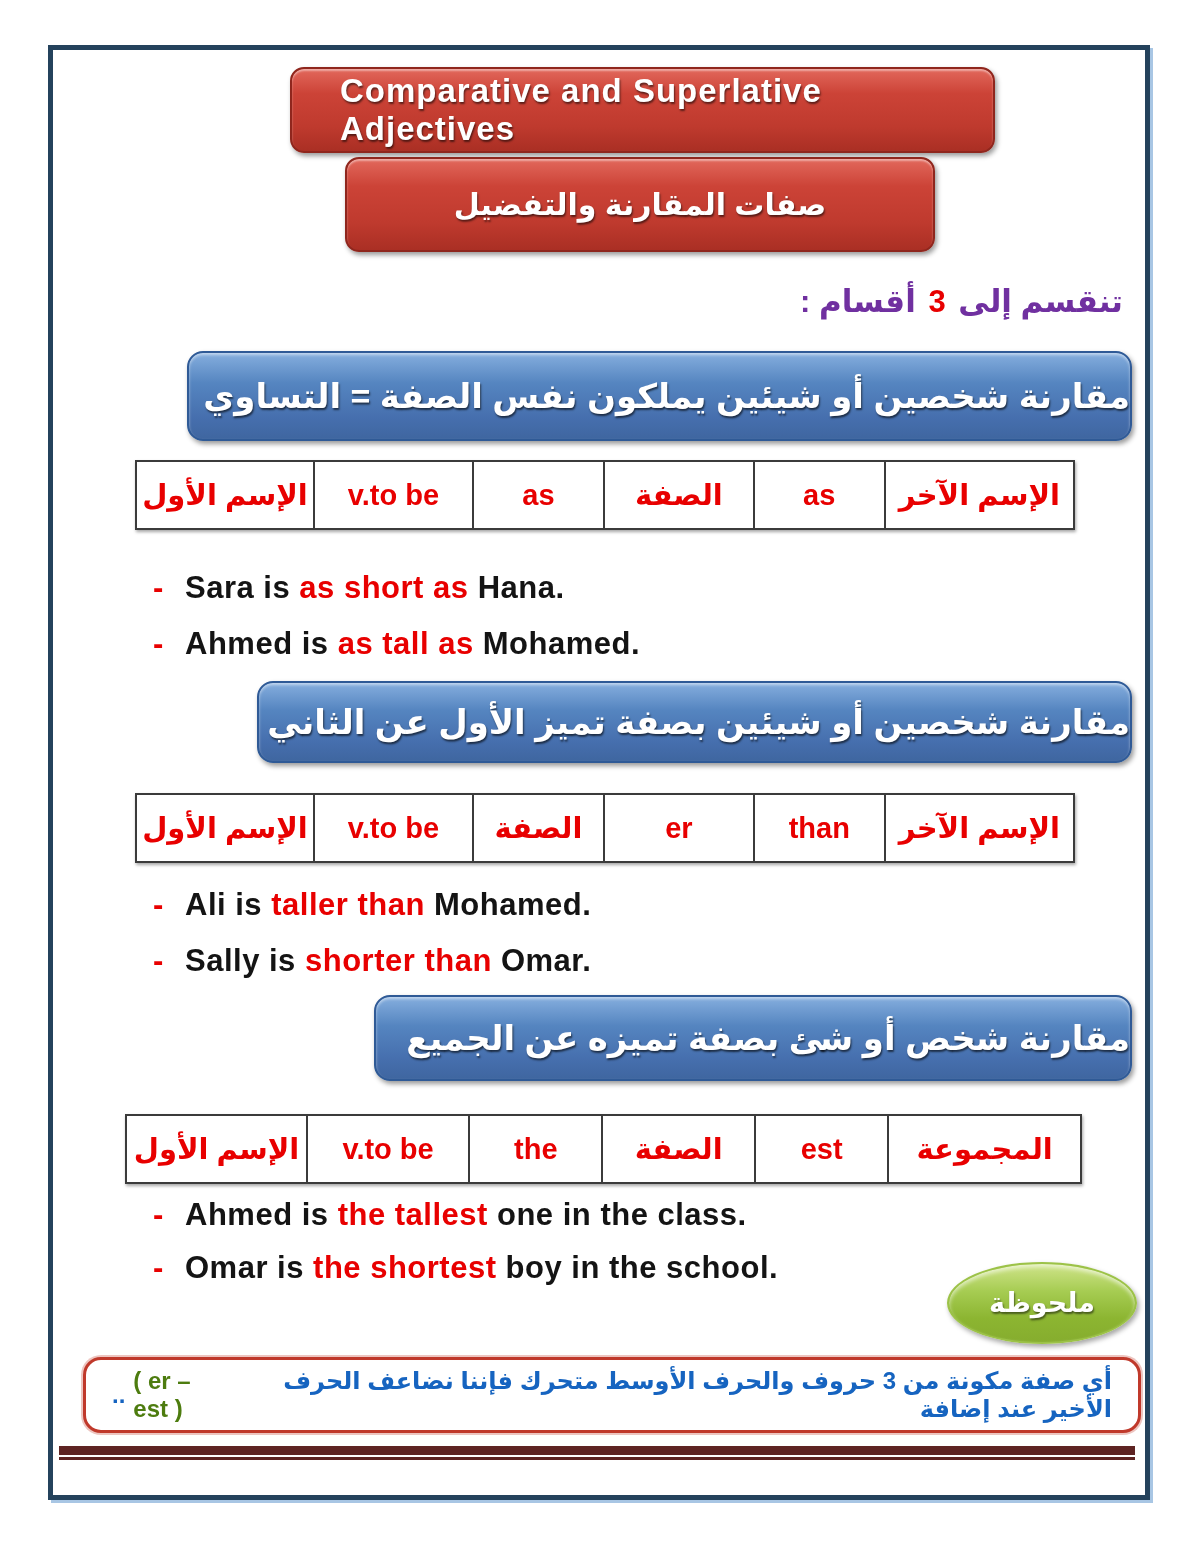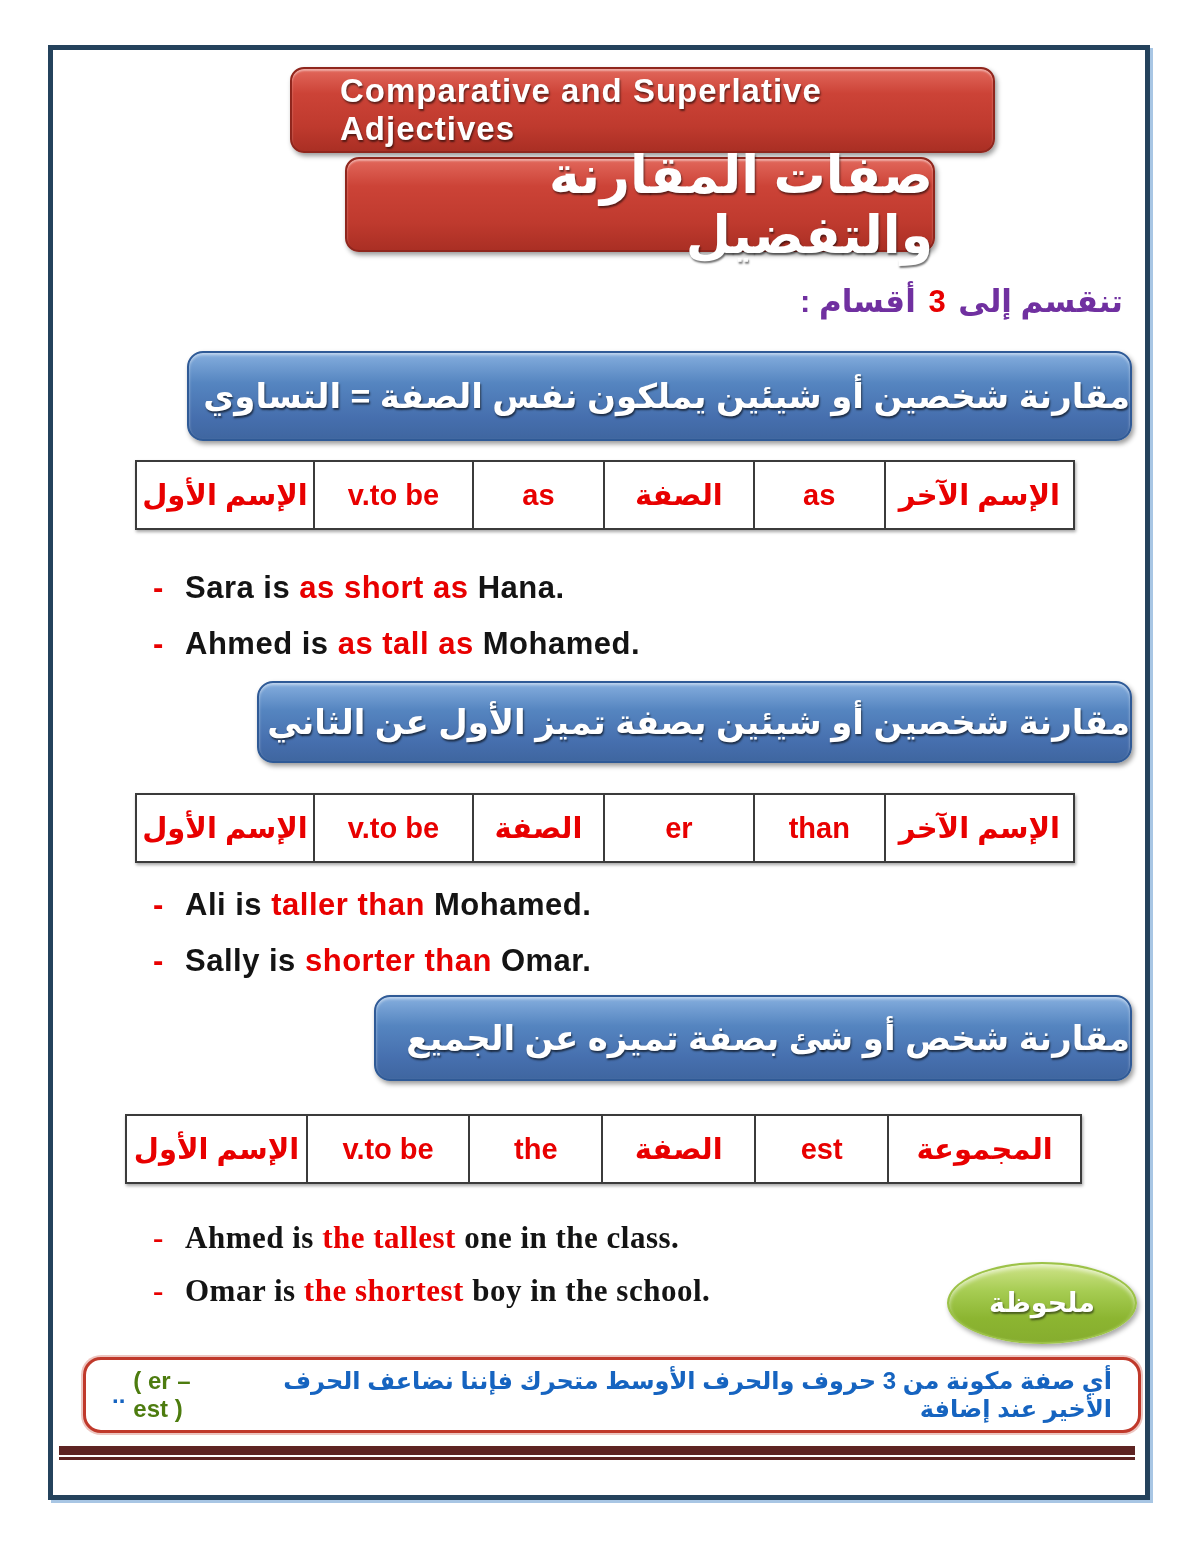--- a/index.html
+++ b/index.html
@@ -10,21 +10,21 @@
 
   
   .banner-red{
     border-radius:14px;border:2px solid #8f261d;box-sizing:border-box;
     background:linear-gradient(180deg,#e2685c 0%,#cc4337 30%,#bf3a2e 70%,#aa2f24 100%);
     box-shadow:2px 3px 5px rgba(0,0,0,.40), inset 0 2px 2px rgba(255,255,255,.45);
     display:flex;align-items:center;justify-content:center;
     color:#ffffff;font-weight:bold;}
   .banner-red .t{text-shadow:1px 2px 2px rgba(0,0,0,.55);}
   .banner-en{width:705px;height:86px;margin:17px 0 0 237px;font-size:33px;letter-spacing:1px;padding-left:48px;}
-  .banner-ar{width:590px;height:95px;margin:4px 0 0 292px;font-size:52px;}
+  .banner-ar{width:590px;height:95px;margin:4px 0 0 292px;font-size:30px;}
 
   
   .intro{margin-top:28px;padding-right:22px;text-align:right;direction:rtl;
     font-size:31px;font-weight:bold;color:#7030a0;height:44px;line-height:44px;}
   .intro .num{color:#e80000;padding:0 4px;}
 
   
   .banner-blue{
     border-radius:16px;border:2px solid #2f5a96;box-sizing:border-box;
     background:linear-gradient(180deg,#85aede 0%,#5585c0 35%,#466fae 75%,#3f66a0 100%);
@@ -52,21 +52,21 @@
   .g-cell:nth-child(2){width:17%;}
   .g-cell:nth-child(3){width:14%;}
   .g-cell:nth-child(4){width:16%;}
   .g-cell:nth-child(5){width:14%;}
   .g-cell:nth-child(6){width:20%;}
 
   
   .examples{padding-left:100px;}
   .section-1 .examples{margin-top:36px;}
   .section-2 .examples{margin-top:20px;}
-  .section-3 .examples{margin-top:32px;font-family:Liberation Serif, serif;}
+  .section-3 .examples{margin-top:9px;}
   .ex-line{height:44px;line-height:44px;margin-bottom:12px;
     font-size:31px;font-weight:bold;color:#141414;letter-spacing:.5px;}
   .section-3 .ex-line{margin-bottom:9px;}
   .ex-line .dash{color:#e80000;display:inline-block;width:32px;}
   .ex-line .hl{color:#e80000;}
 
   
   .note-badge{position:absolute;top:1212px;right:8px;width:190px;height:82px;
     border-radius:50%;border:2px solid #9cc248;box-sizing:border-box;
     background:linear-gradient(180deg,#cfe48a 0%,#a6cc52 35%,#8cb531 70%,#86ad2e 100%);

